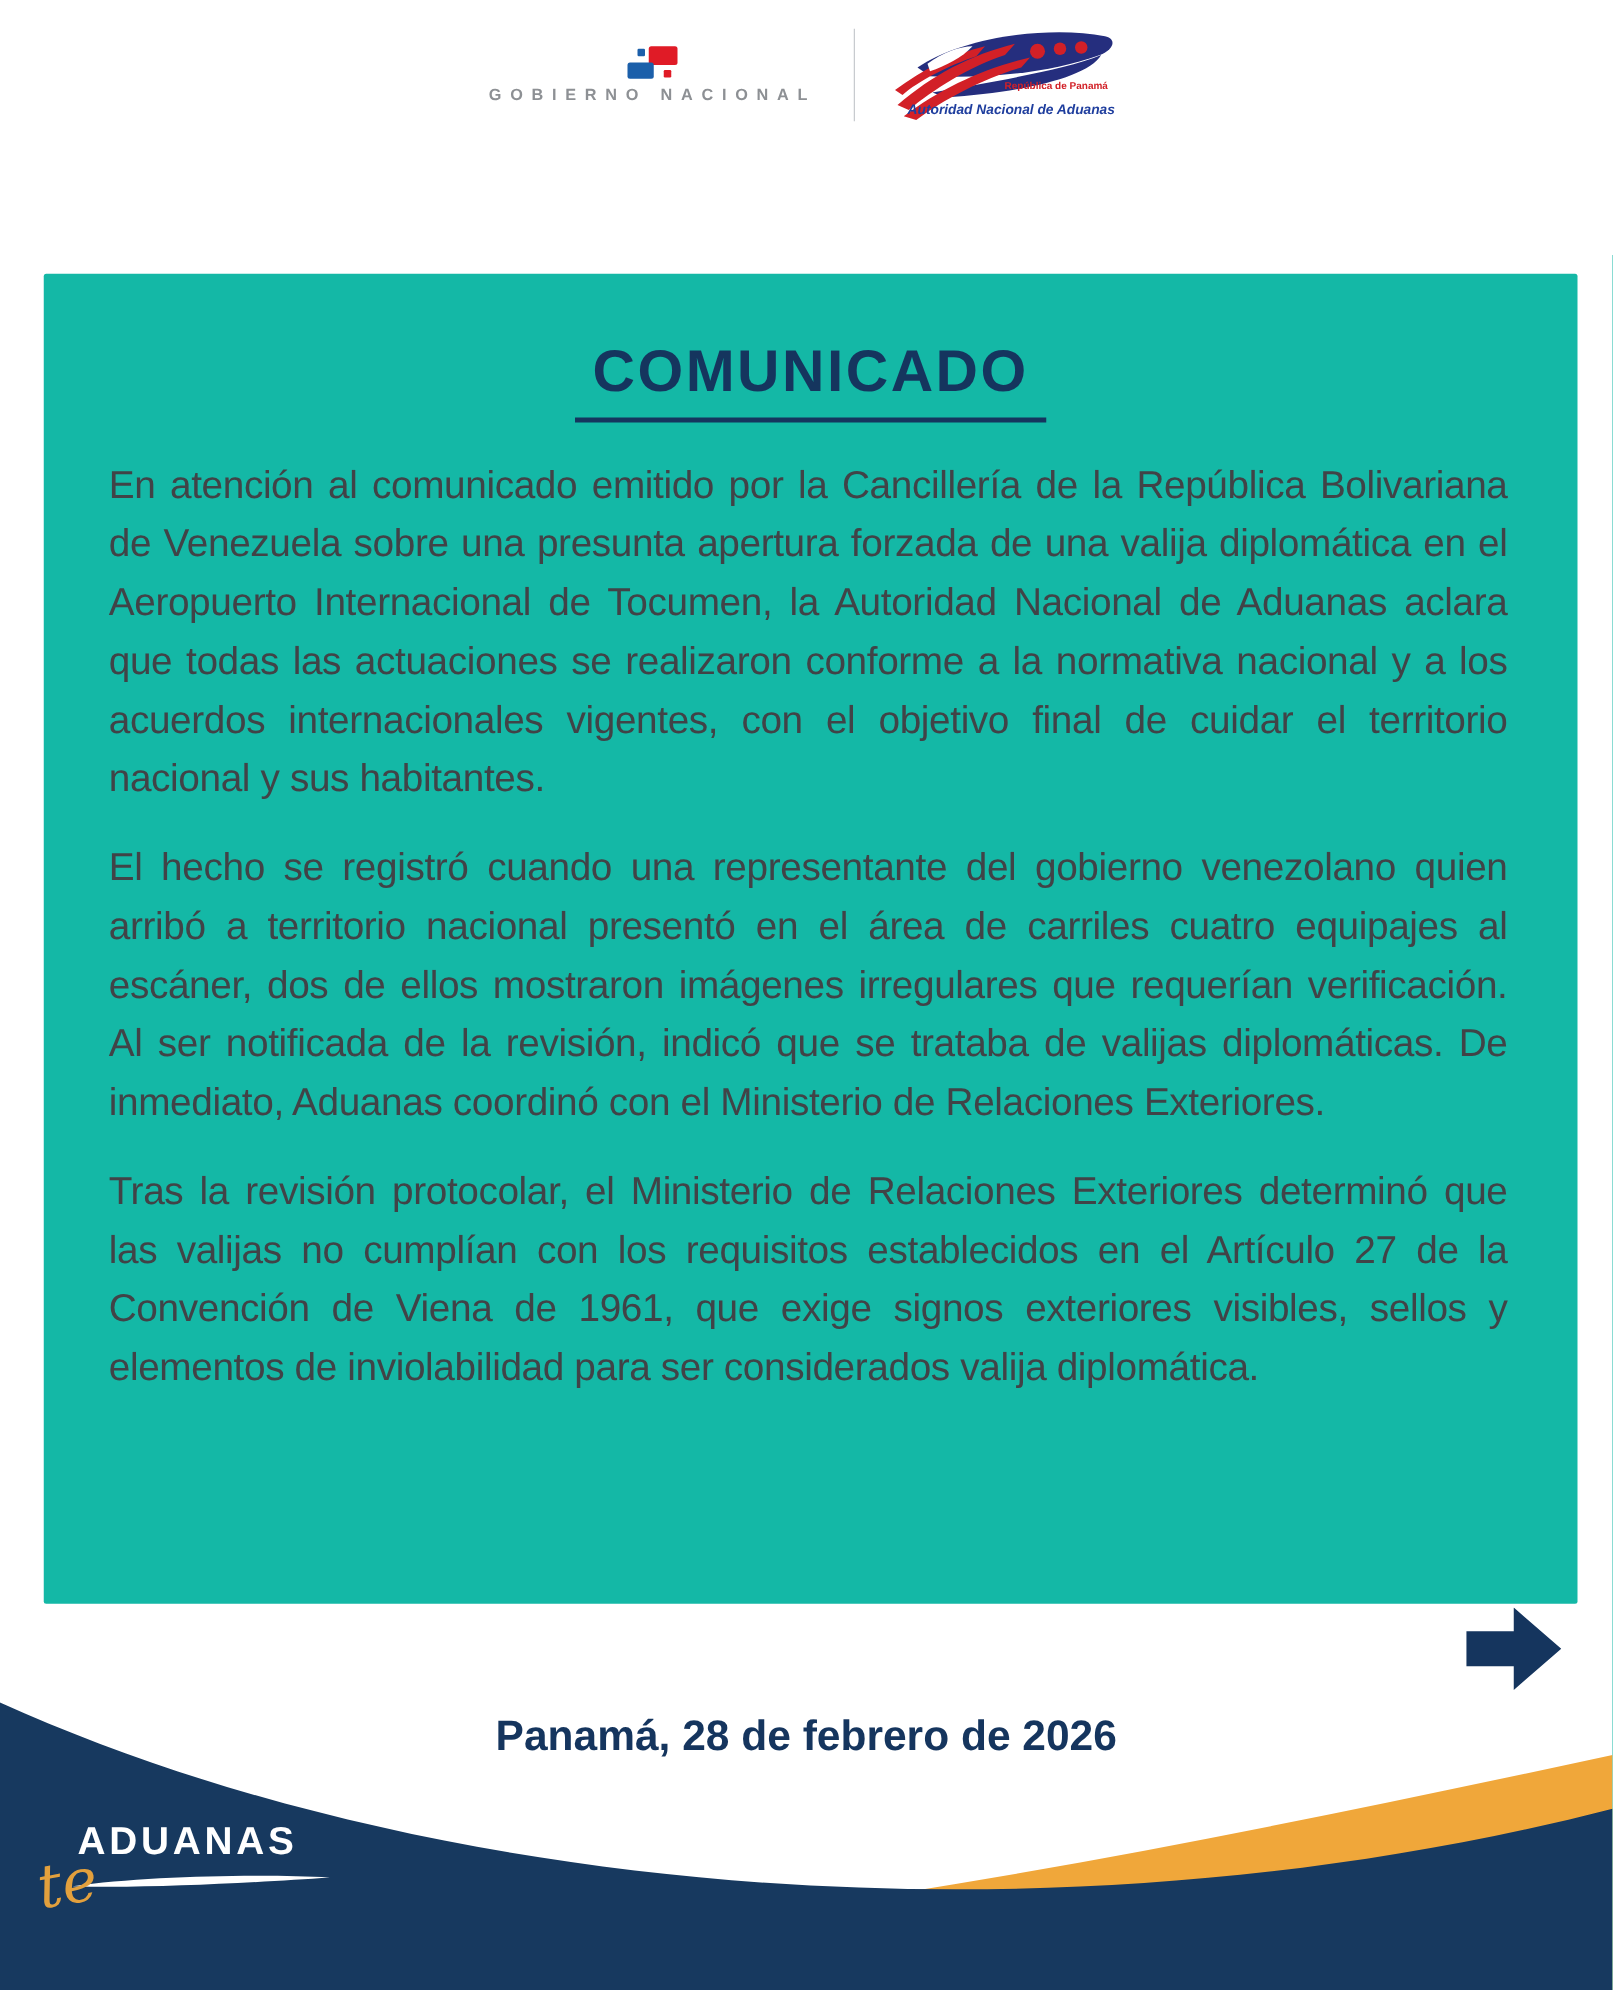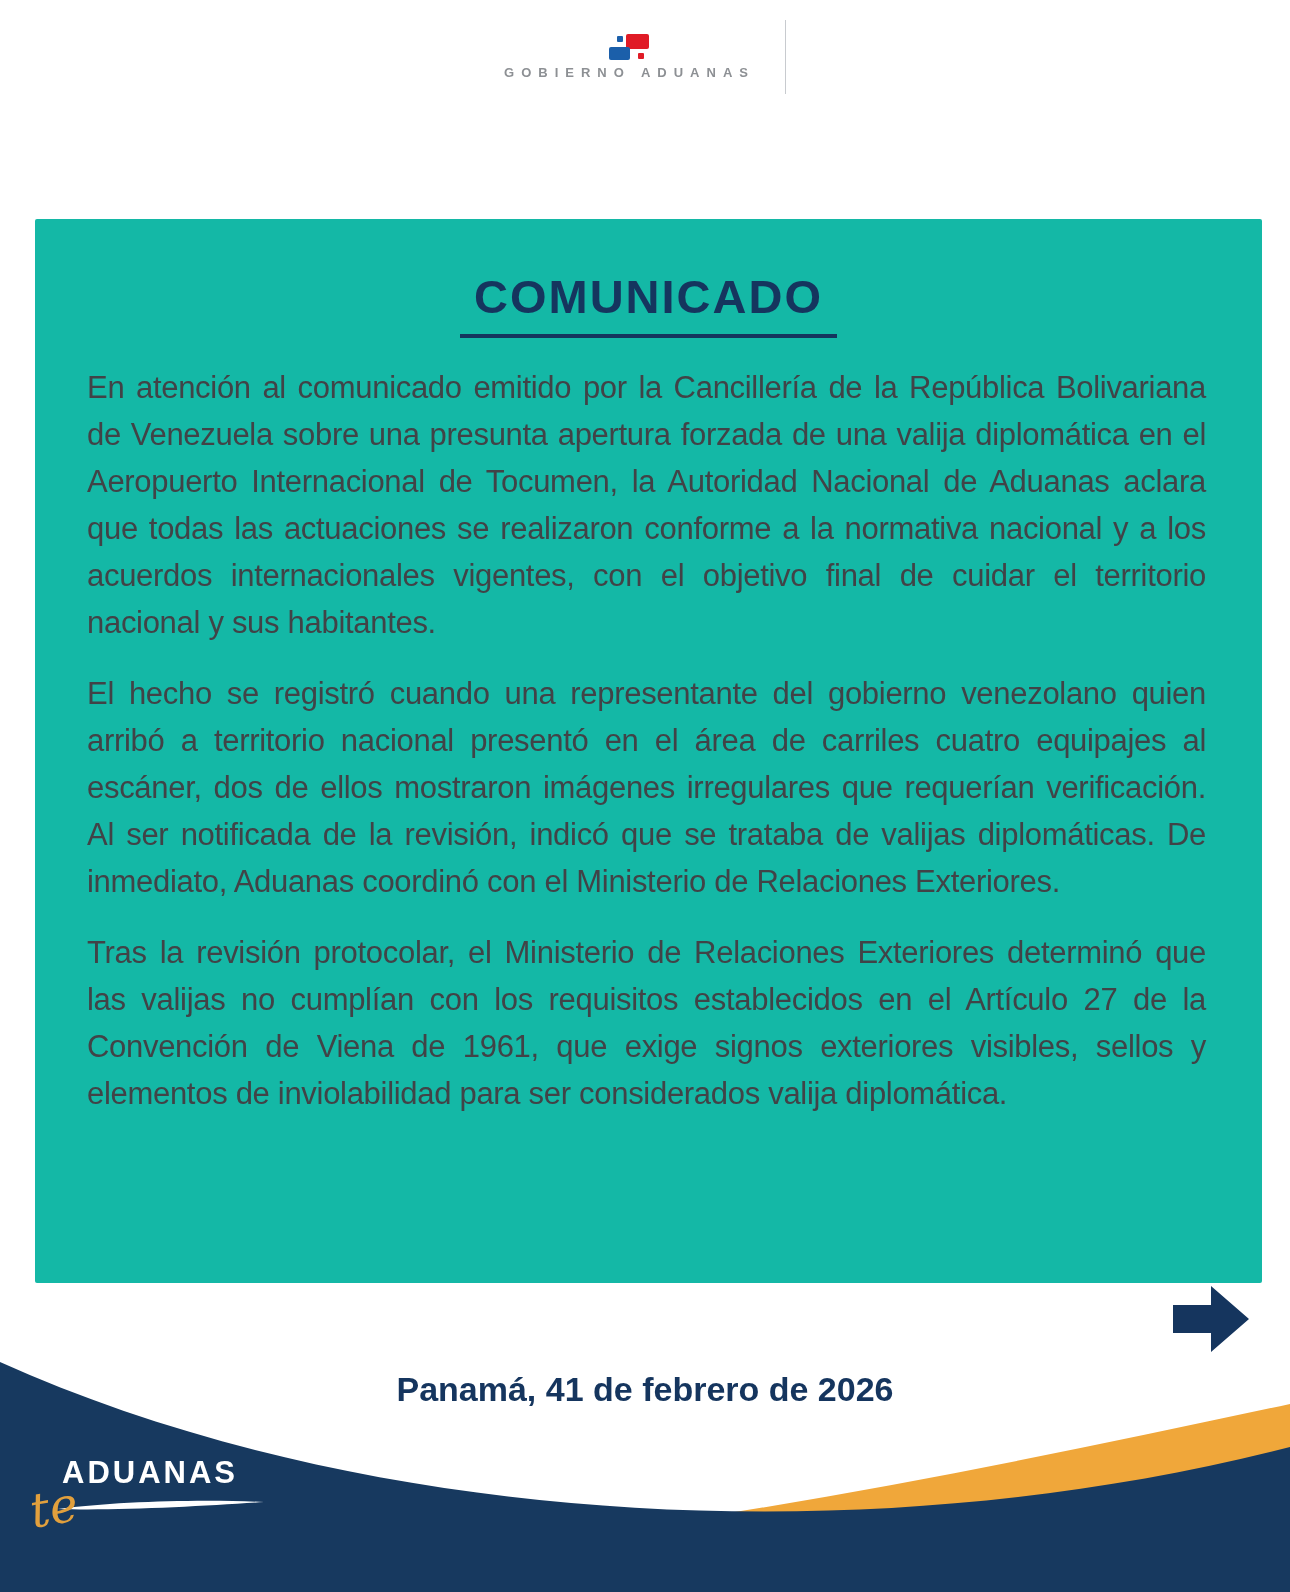--- a/index.html
+++ b/index.html
@@ -75,43 +75,58 @@
 <body>
 
 <header class="header">
   <div class="gov-brand">
     <div class="flag">
       <div class="flag-dot-blue"></div>
       <div class="flag-rect-red"></div>
       <div class="flag-rect-blue"></div>
       <div class="flag-dot-red"></div>
     </div>
-    <div class="gov-line1">GOBIERNO ADUANAS</div>
+    <div class="gov-line1">GOBIERNO NACIONAL</div>
   </div>
 
   <div class="header-divider"></div>
 
+  <div class="aduanas-brand">
+    <svg viewBox="0 0 185 80" width="185" height="80">
+      <path d="M20 34 C 55 10 125 0 170 9 C 179 11 178 19 166 24 C 125 39 72 43 30 41 Z" fill="#252e7e"></path>
+      <path d="M32 54 C 75 46 135 37 167 24 C 156 42 104 54 42 58 Z" fill="#252e7e"></path>
+      <path d="M4 64 C 32 40 62 24 98 15 L 90 24 C 62 33 32 52 13 68 Z" fill="#d22027"></path>
+      <path d="M2 52 C 24 36 48 23 74 17 L 67 25 C 46 32 20 45 8 56 Z" fill="#d22027"></path>
+      <path d="M9 73 C 38 51 74 34 110 26 L 103 34 C 74 42 40 60 19 76 Z" fill="#d22027"></path>
+      <circle cx="116" cy="21" r="6" fill="#d22027"></circle>
+      <circle cx="134" cy="19" r="5" fill="#d22027"></circle>
+      <circle cx="151" cy="18" r="5" fill="#d22027"></circle>
+      <path d="M28 31 C 40 22 54 17 64 17 C 56 26 42 33 30 37 Z" fill="#ffffff"></path>
+      <text x="131" y="51" text-anchor="middle" font-size="8" fill="#d22027" font-family="Liberation Sans, sans-serif" font-weight="bold">República de Panamá</text>
+      <text x="95" y="71" text-anchor="middle" font-size="11" fill="#1f3e9e" font-family="Liberation Sans, sans-serif" font-weight="bold" font-style="italic">Autoridad Nacional de Aduanas</text>
+    </svg>
+  </div>
 </header>
 
 <main class="card">
   <div class="title-wrap">
     <h1 class="doc-title">COMUNICADO</h1>
   </div>
   <div class="body-text">
     <p class="first">En atención al comunicado emitido por la Cancillería de la República Bolivariana de Venezuela sobre una presunta apertura forzada de una valija diplomática en el Aeropuerto Internacional de Tocumen, la Autoridad Nacional de Aduanas aclara que todas las actuaciones se realizaron conforme a la normativa nacional y a los acuerdos internacionales vigentes, con el objetivo final de cuidar el territorio nacional y sus habitantes.</p>
     <p>El hecho se registró cuando una representante del gobierno venezolano quien arribó a territorio nacional presentó en el área de carriles cuatro equipajes al escáner, dos de ellos mostraron imágenes irregulares que requerían verificación. Al ser notificada de la revisión, indicó que se trataba de valijas diplomáticas. De inmediato, Aduanas coordinó con el Ministerio de Relaciones Exteriores.</p>
     <p>Tras la revisión protocolar, el Ministerio de Relaciones Exteriores determinó que las valijas no cumplían con los requisitos establecidos en el Artículo 27 de la Convención de Viena de 1961, que exige signos exteriores visibles, sellos y elementos de inviolabilidad para ser considerados valija diplomática.</p>
   </div>
 </main>
 
 <svg class="next-arrow" width="76" height="66" viewBox="0 0 76 66">
   <polygon points="0,19 38,19 38,0 76,33 38,66 38,47 0,47" fill="#15355e"></polygon>
 </svg>
 
-<div class="date-line">Panamá, 41 de febrero de 2026</div>
+<div class="date-line">Panamá, 28 de febrero de 2026</div>
 
 <svg class="wave" viewBox="0 0 1290 240">
   <path d="M 430 200 C 720 172 1010 112 1290 52 L 1290 240 L 430 240 Z" fill="#f0a73a"></path>
   <path d="M 0 10 C 350 168 850 208 1290 95 L 1290 240 L 0 240 Z" fill="#17395f"></path>
 </svg>
 
 <div class="footer-brand">
   <div class="fb-top">ADUANAS</div>
   <div class="fb-script">te</div>
   <svg class="fb-swoosh" width="210" height="16" viewBox="0 0 210 16">

